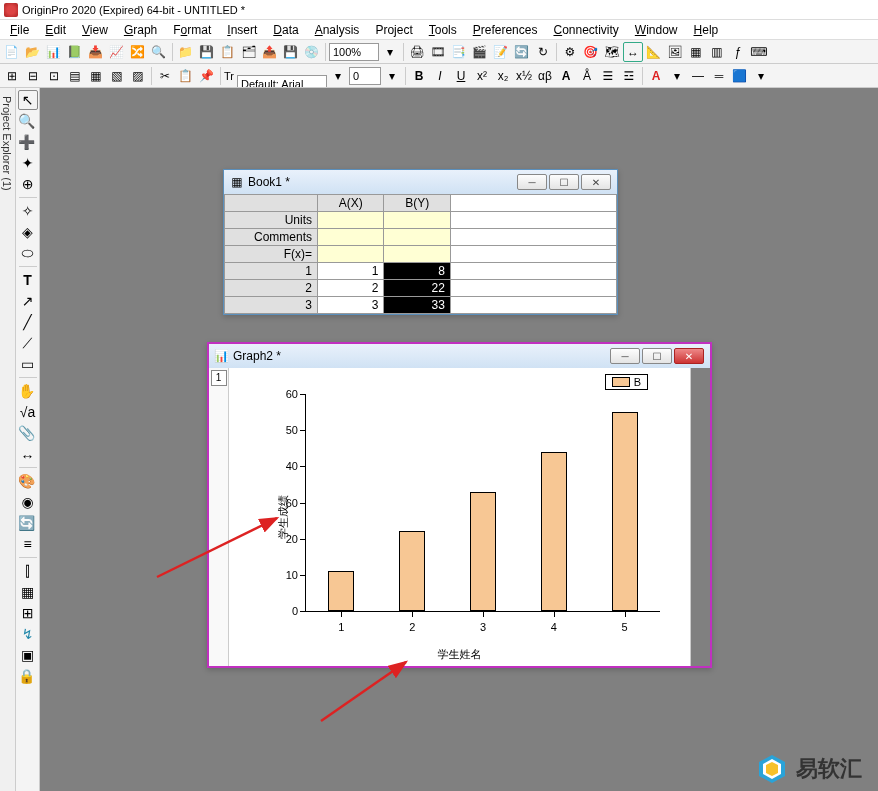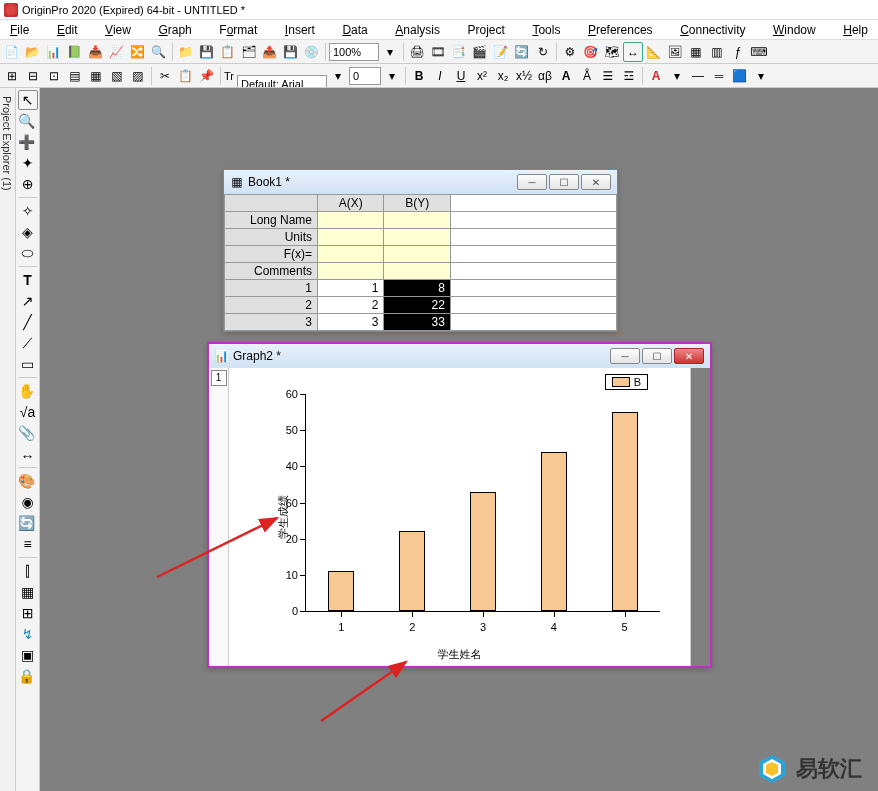--- a/index.html
+++ b/index.html
@@ -1,21 +1,21 @@
 <!DOCTYPE html>
 <html><head>
 <meta charset="utf-8">
 <style>
 * { box-sizing: border-box; margin: 0; padding: 0; }
 body { font-family: "Segoe UI", Tahoma, sans-serif; font-size: 11px; background: #fff; width: 878px; height: 791px; overflow: hidden; position: relative; }
 
 .title-bar { height: 20px; background: #fff; display: flex; align-items: center; padding: 0 4px; border-bottom: 1px solid #ddd; }
 .title-bar .app-icon { width: 14px; height: 14px; background: radial-gradient(circle, #d44 40%, #a22 100%); border-radius: 2px; margin-right: 4px; }
 
-.menubar { height: 20px; background: #fff; display: flex; align-items: center; padding: 2px 10px; gap: 16px; border-bottom: 1px solid #ddd; justify-content: space-between; }
+.menubar { height: 20px; background: #fff; display: flex; align-items: center; padding: 2px 10px; gap: 16px; border-bottom: 1px solid #ddd; }
 .menubar .menu-item { font-size: 12px; cursor: pointer; }
 .menubar .menu-item u { text-decoration: underline; }
 
 .toolbar { height: 24px; background: #f4f4f4; border-bottom: 1px solid #ccc; display: flex; align-items: center; padding: 0 2px; gap: 1px; overflow: hidden; }
 .tb-btn { width: 20px; height: 20px; display: inline-flex; align-items: center; justify-content: center; border: 1px solid transparent; border-radius: 2px; cursor: pointer; font-size: 12px; }
 .tb-sep { width: 1px; height: 18px; background: #ccc; margin: 0 2px; }
 .zoom-box { width: 50px; height: 18px; border: 1px solid #999; font-size: 11px; padding: 0 3px; background: #fff; }
 .font-box { width: 90px; height: 18px; border: 1px solid #999; font-size: 11px; padding: 0 3px; background: #fff; margin-top: 16px; }
 .fontsize-box { width: 32px; height: 18px; border: 1px solid #999; font-size: 11px; padding: 0 3px; background: #fff; }
 
@@ -239,39 +239,33 @@
       <div class="book-body">
         <table class="book-table">
           <tbody>
               <tr>
             <th class="hdr-corner"></th>
             <th class="col-hdr">A(X)</th>
             <th class="col-hdr">B(Y)</th>
             <th class="blank-col" style="width:150px;"></th>
           </tr>
           <tr>
-                <th class="row-hdr">Long Name</th>
-                <td class="row-meta"></td>
-                <td class="row-meta"></td>
-                <td class="blank-col"></td>
-              </tr>
-          <tr>
                 <th class="row-hdr">Units</th>
                 <td class="row-meta"></td>
                 <td class="row-meta"></td>
                 <td class="blank-col"></td>
               </tr>
           <tr>
+                <th class="row-hdr">Comments</th>
+                <td class="row-meta"></td>
+                <td class="row-meta"></td>
+                <td class="blank-col"></td>
+              </tr>
+          <tr>
                 <th class="row-hdr">F(x)=</th>
-                <td class="row-meta"></td>
-                <td class="row-meta"></td>
-                <td class="blank-col"></td>
-              </tr>
-          <tr>
-                <th class="row-hdr">Comments</th>
                 <td class="row-meta"></td>
                 <td class="row-meta"></td>
                 <td class="blank-col"></td>
               </tr>
           <tr>
                 <th class="row-hdr">1</th>
                 <td class="cell">1</td>
                 <td class="cell cell-sel">8</td>
                 <td class="blank-col"></td>
               </tr>

